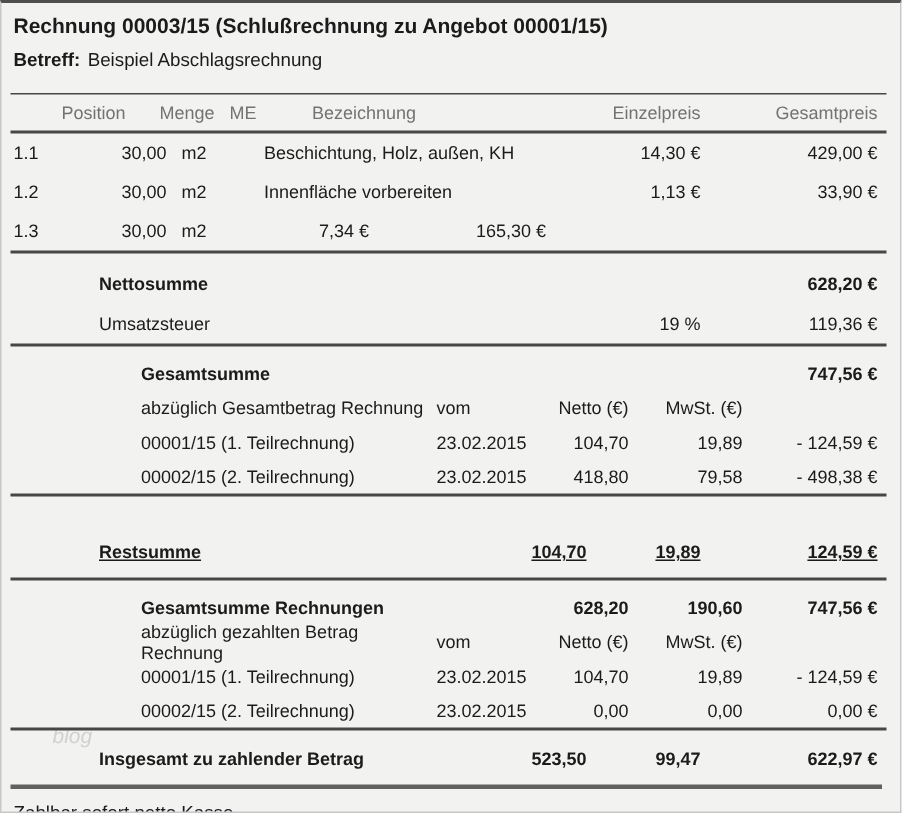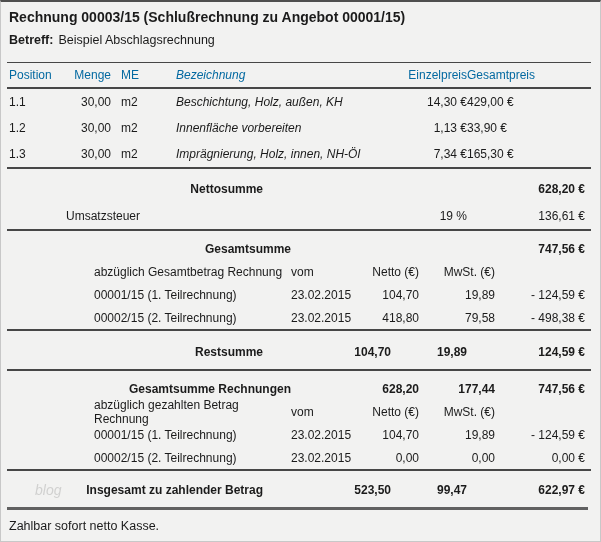--- a/index.html
+++ b/index.html
@@ -10,54 +10,54 @@
     background:#f2f2f1;
     border-top:2px solid #4f4f4f;
     border-left:1px solid #c8c8c8;
     border-right:1px solid #c8c8c8;
     border-bottom:1px solid #c8c8c8;
     font-family:"Liberation Sans", sans-serif;
     font-size:12px;
     color:#1b1b1b;
     overflow:hidden;
   }
-  .b{font-weight:bold;text-align:right;}
+  .b{font-weight:bold;}
   .title{margin:6px 8px 0;line-height:18px;font-size:14px;font-weight:bold;}
   .subject{margin:7px 8px 0;line-height:15px;font-size:12.5px;}
   .subject .lbl{font-weight:bold;margin-right:5px;}
 
   .rule{margin:0 9px 0 6px;background:#474747;}
   .rule.r-thin{height:1px;margin-top:14px;}
   .rule.r-med{height:2px;}
   .rule.r-thick{height:3px;background:#616161;margin-top:4px;margin-right:12px;}
 
   
   .row{display:flex;align-items:center;padding:0 15px 0 8px;}
-  .row.head{height:24px;color:#0369a1;}
+  .row.head{height:24px;color:#737373;margin-left:32px;}
   .row.item{height:26px;}
   .c-pos{width:52px;}
   .c-menge{width:50px;text-align:right;}
   .c-me{width:35px;margin-left:10px;}
-  .c-desc{flex:1;margin-left:20px;font-style:italic;}
+  .c-desc{flex:1;margin-left:20px;}
   .c-einzel{width:90px;text-align:right;}
-  .c-gesamt{width:118px;}
+  .c-gesamt{width:118px;text-align:right;}
 
   
   .srow{display:flex;align-items:center;padding:0 15px 0 8px;}
   .s-label{width:254px;padding-left:57px;box-sizing:border-box;}
   .s-vom{width:60px;}
   .s-netto{width:68px;text-align:right;}
   .s-mwst{width:76px;text-align:right;}
   .s-amount{flex:1;text-align:right;}
 
   .srow.h27{height:27px;}
   .srow.h23{height:23px;padding-left:36px;}
   .srow.h26{height:26px;}
   .mt6{margin-top:6px;}
-  .mt8{margin-top:8px;}
+  .mt8{margin-top:24px;text-decoration:underline;}
   .mb4{margin-bottom:4px;}
 
   .payment{margin:8px 8px 0;line-height:16px;font-weight:normal;font-size:12.5px;}
 
   .watermark{
     position:absolute;left:34px;top:480px;
     font-size:14px;color:rgba(90,90,90,0.22);
     font-style:italic;pointer-events:none;
   }
 </style>
@@ -97,40 +97,39 @@
     <span class="c-menge">30,00</span>
     <span class="c-me">m2</span>
     <span class="c-desc">Innenfläche vorbereiten</span>
     <span class="c-einzel">1,13 €</span>
     <span class="c-gesamt">33,90 €</span>
   </div>
   <div class="row item">
     <span class="c-pos">1.3</span>
     <span class="c-menge">30,00</span>
     <span class="c-me">m2</span>
-    <span class="c-desc">Imprägnierung, Holz, innen, NH-Öl</span>
     <span class="c-einzel">7,34 €</span>
     <span class="c-gesamt">165,30 €</span>
   </div>
 
   <div class="rule r-med"></div>
 
   <div class="srow h27 mt6">
     <span class="s-label b">Nettosumme</span>
     <span class="s-vom"></span>
     <span class="s-netto"></span>
     <span class="s-mwst"></span>
     <span class="s-amount b">628,20 €</span>
   </div>
   <div class="srow h27">
     <span class="s-label">Umsatzsteuer</span>
     <span class="s-vom"></span>
     <span class="s-netto"></span>
     <span class="s-mwst">19 %</span>
-    <span class="s-amount">136,61 €</span>
+    <span class="s-amount">119,36 €</span>
   </div>
 
   <div class="rule r-med"></div>
 
   <div class="srow h23 mt6">
     <span class="s-label b">Gesamtsumme</span>
     <span class="s-vom"></span>
     <span class="s-netto"></span>
     <span class="s-mwst"></span>
     <span class="s-amount b">747,56 €</span>
@@ -166,21 +165,21 @@
     <span class="s-mwst b">19,89</span>
     <span class="s-amount b">124,59 €</span>
   </div>
 
   <div class="rule r-med"></div>
 
   <div class="srow h23 mt6">
     <span class="s-label b">Gesamtsumme Rechnungen</span>
     <span class="s-vom"></span>
     <span class="s-netto b">628,20</span>
-    <span class="s-mwst b">177,44</span>
+    <span class="s-mwst b">190,60</span>
     <span class="s-amount b">747,56 €</span>
   </div>
   <div class="srow h23">
     <span class="s-label">abzüglich gezahlten Betrag Rechnung</span>
     <span class="s-vom">vom</span>
     <span class="s-netto">Netto (€)</span>
     <span class="s-mwst">MwSt. (€)</span>
     <span class="s-amount"></span>
   </div>
   <div class="srow h23">

